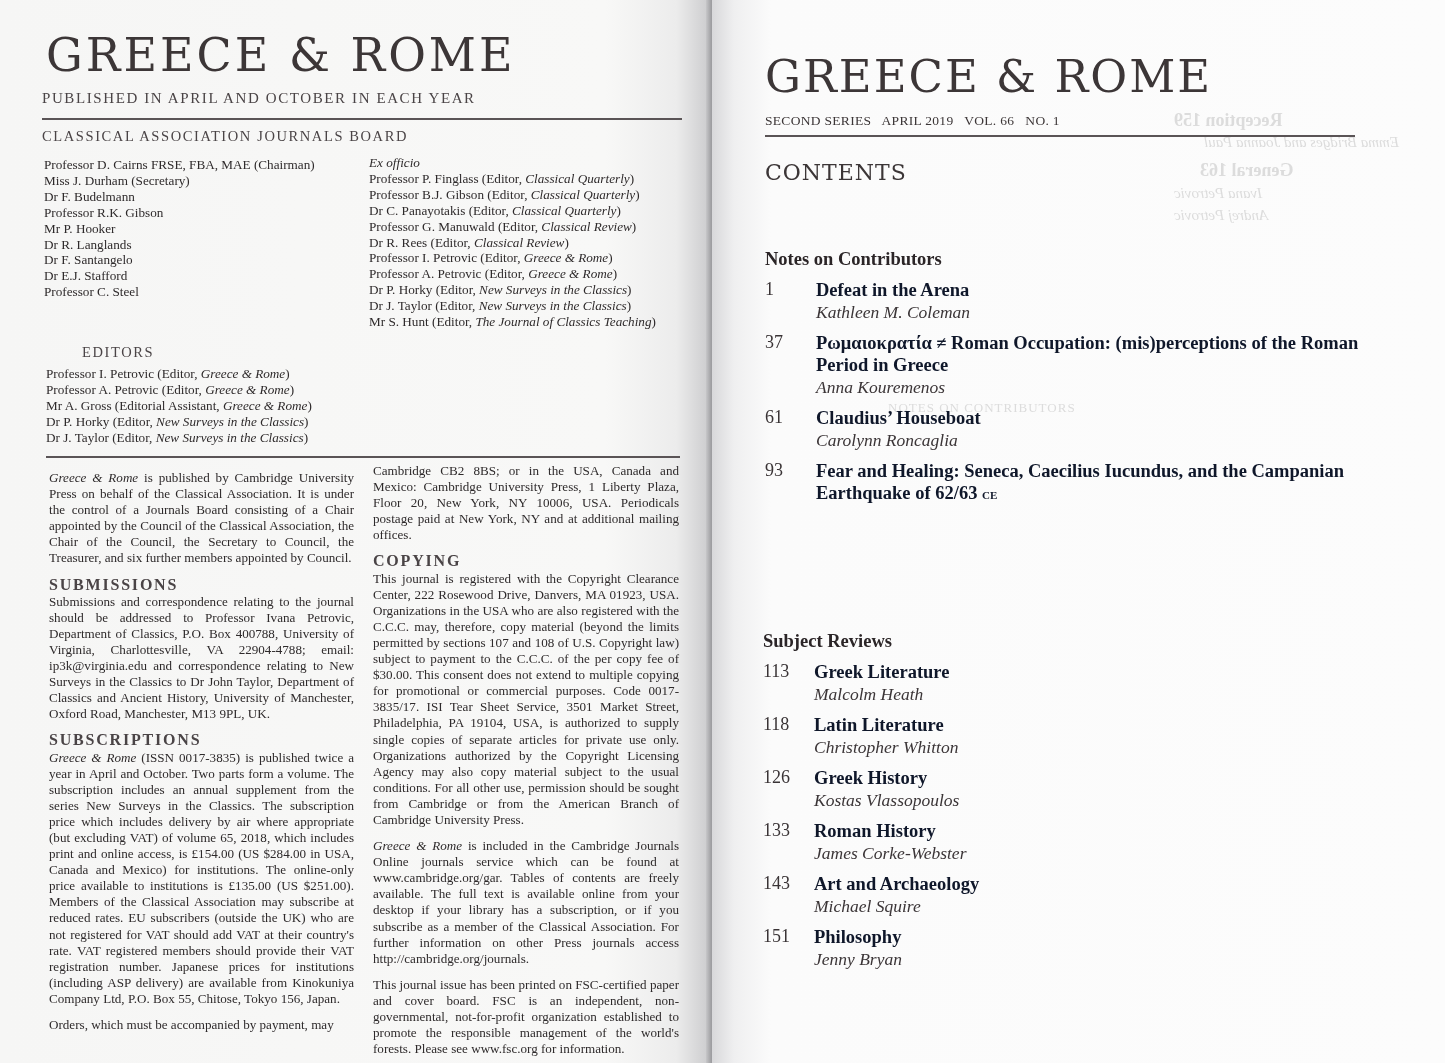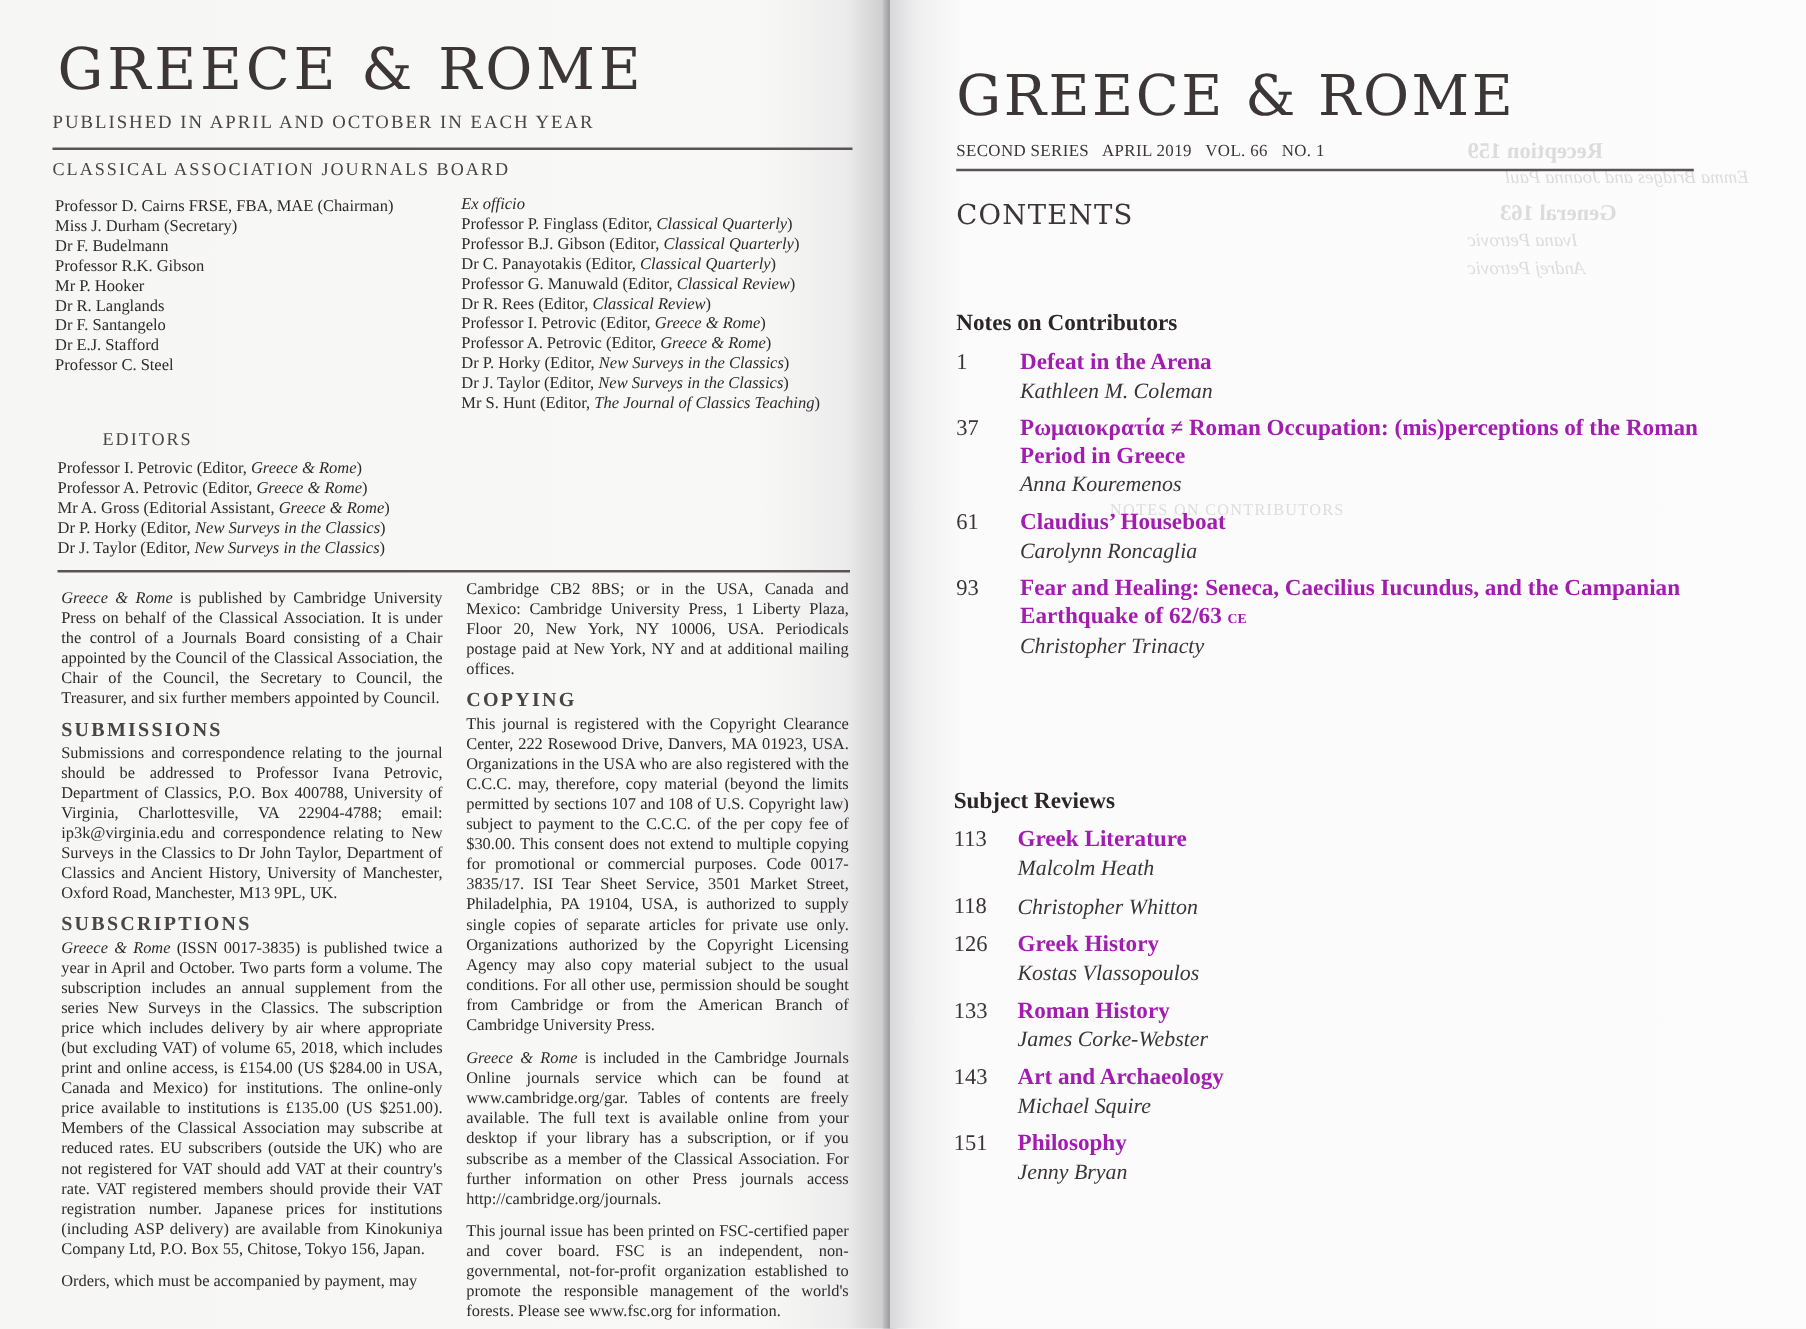--- a/index.html
+++ b/index.html
@@ -28,21 +28,21 @@
 
   .col { position:absolute; font-size:13.1px; line-height:16.1px; text-align:justify; }
   .col p { margin:0 0 10px 0; }
   .sec-h { font-size:16px; letter-spacing:1.8px; color:#4a4446; text-transform:uppercase; margin:4px 0 1px 0;font-weight:bold; }
 
   .contents-h { left:765px; top:160px; font-size:22px; letter-spacing:1px; color:#3c3637; font-weight:300; font-family:"DejaVu Serif", serif;}
   .sect-title { position:absolute; left:765px; font-weight:bold; font-size:18.5px; color:#2b2527; }
   .toc { position:absolute; left:765px; width:600px; }
   .entry { position:relative; margin:0; }
   .pg { position:absolute; left:0; top:0; font-size:18px; color:#3a3436; }
-  .ttl { margin-left:51px; font-weight:bold; font-size:18.5px; line-height:22px; color:#a21caf; }
+  .ttl { margin-left:51px; font-weight:bold; font-size:18.5px; line-height:22px; color:#0f172a; }
   .auth { margin-left:51px; font-style:italic; font-size:17.5px; line-height:22px; color:#3b3537; }
   .ce { font-variant:small-caps; font-size:16px; }
   .ghost { position:absolute; color:#dcdcdc; font-size:15px; }
 </style>
 </head>
 <body>
 
 <div class="page page-left">
   <div class="abs masthead ml">GREECE &amp; ROME</div>
   <div class="abs caps" style="left:42px;top:90px;font-size:15px;">PUBLISHED IN APRIL AND OCTOBER IN EACH YEAR</div>
@@ -135,34 +135,34 @@
     <div class="auth">Anna Kouremenos</div>
   </div>
   <div class="entry" style="margin-bottom:9px;">
     <span class="pg">61</span>
     <div class="ttl">Claudius’ Houseboat</div>
     <div class="auth">Carolynn Roncaglia</div>
   </div>
   <div class="entry">
     <span class="pg">93</span>
     <div class="ttl"><span>Fear and Healing: Seneca, Caecilius Iucundus, and the Campanian Earthquake of 62/63</span> <span class="ce">ce</span></div>
-    <div class="auth">Christopher Trinacty</div>
   </div>
 </div>
 
 <div class="sect-title" style="top:631px;left:763px;">Subject Reviews</div>
 
 <div class="toc" style="top:661px;left:763px;">
   <div class="entry" style="margin-bottom:9px;">
     <span class="pg">113</span>
     <div class="ttl">Greek Literature</div>
     <div class="auth">Malcolm Heath</div>
   </div>
   <div class="entry" style="margin-bottom:9px;">
     <span class="pg">118</span>
+    <div class="ttl">Latin Literature</div>
     <div class="auth">Christopher Whitton</div>
   </div>
   <div class="entry" style="margin-bottom:9px;">
     <span class="pg">126</span>
     <div class="ttl">Greek History</div>
     <div class="auth">Kostas Vlassopoulos</div>
   </div>
   <div class="entry" style="margin-bottom:9px;">
     <span class="pg">133</span>
     <div class="ttl">Roman History</div>

